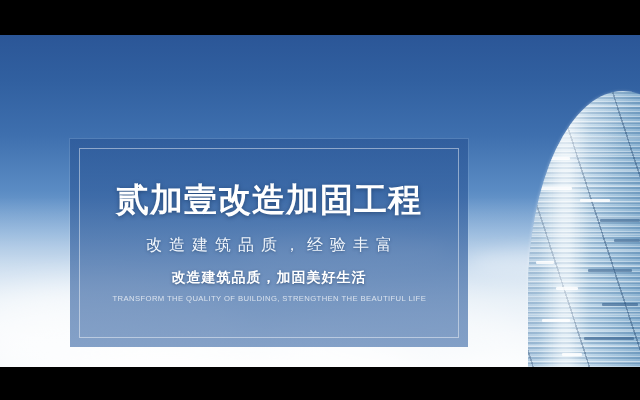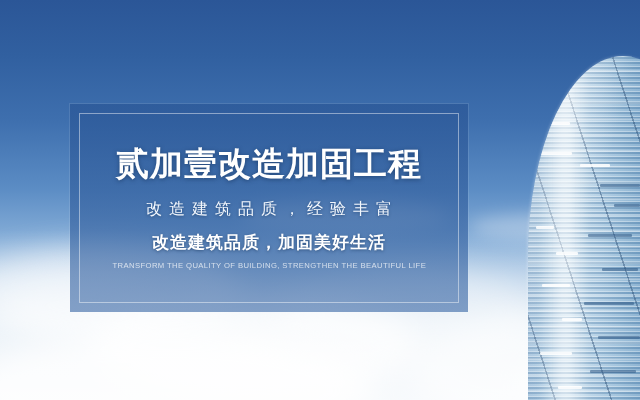--- a/index.html
+++ b/index.html
@@ -1,22 +1,23 @@
 <!DOCTYPE html>
 <html><head>
 <meta charset="utf-8">
 <style>
   html,body{margin:0;padding:0;background:#000;}
   body{font-family:"Liberation Sans","DejaVu Sans",sans-serif;}
 
   #stage{
     position:relative;
-    width:640px;height:400px;
+    width:640px;height:332px;
     overflow:hidden;
     background:#14b8a6;
+    margin-top:35px;
   }
 
   
   .sky{
     position:absolute;inset:0;
     background:
       linear-gradient(to bottom,
         #2b5697 0%,
         #3160a0 14%,
         #3e6fae 30%,
@@ -131,21 +132,21 @@
     text-shadow:0 1px 4px rgba(14,40,76,.55);
     margin:0 0 21px 0;
   }
   .sub1{
     font-size:16px;color:#f2f7fd;font-weight:normal;
     letter-spacing:7px;text-indent:7px;line-height:1;
     text-shadow:0 1px 3px rgba(14,40,76,.45);
     margin:0 0 17px 0;
   }
   .sub2{
-    font-size:17px;font-weight:bold;color:#ffffff;
+    font-size:14px;font-weight:bold;color:#ffffff;
     letter-spacing:1px;line-height:1;
     text-shadow:0 1px 3px rgba(14,40,76,.5);
     margin:0 0 11px 0;
   }
   .eng{
     font-size:8px;color:rgba(255,255,255,.72);
     letter-spacing:.4px;line-height:1;
     transform:scaleX(.96);
     white-space:nowrap;
     margin:0;

